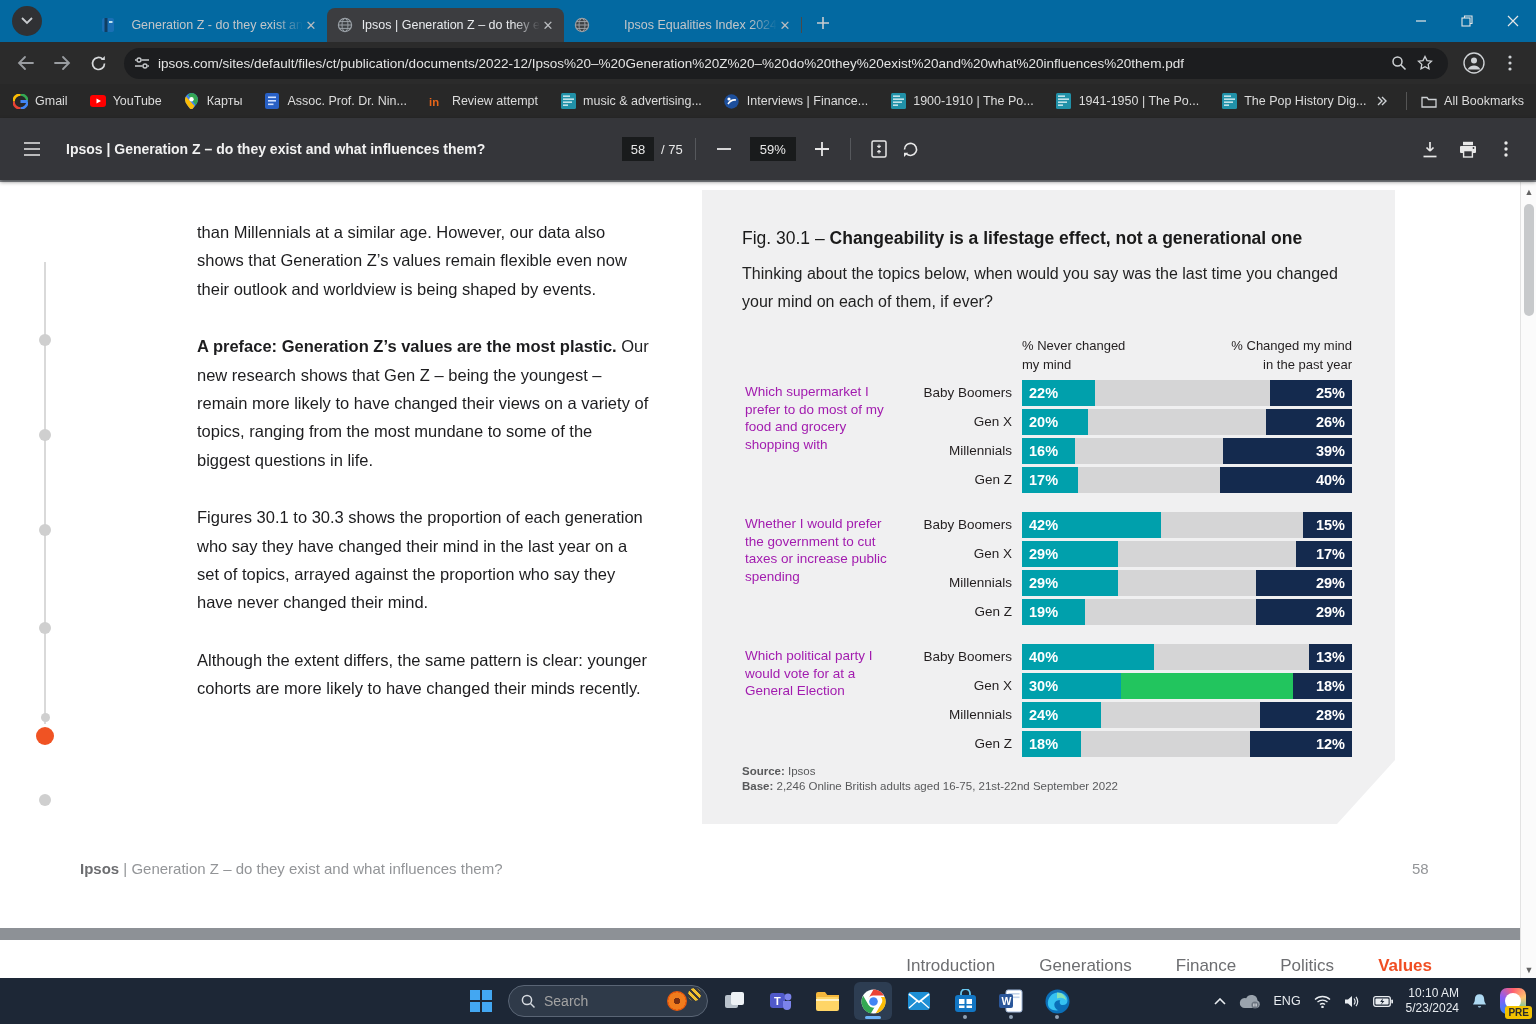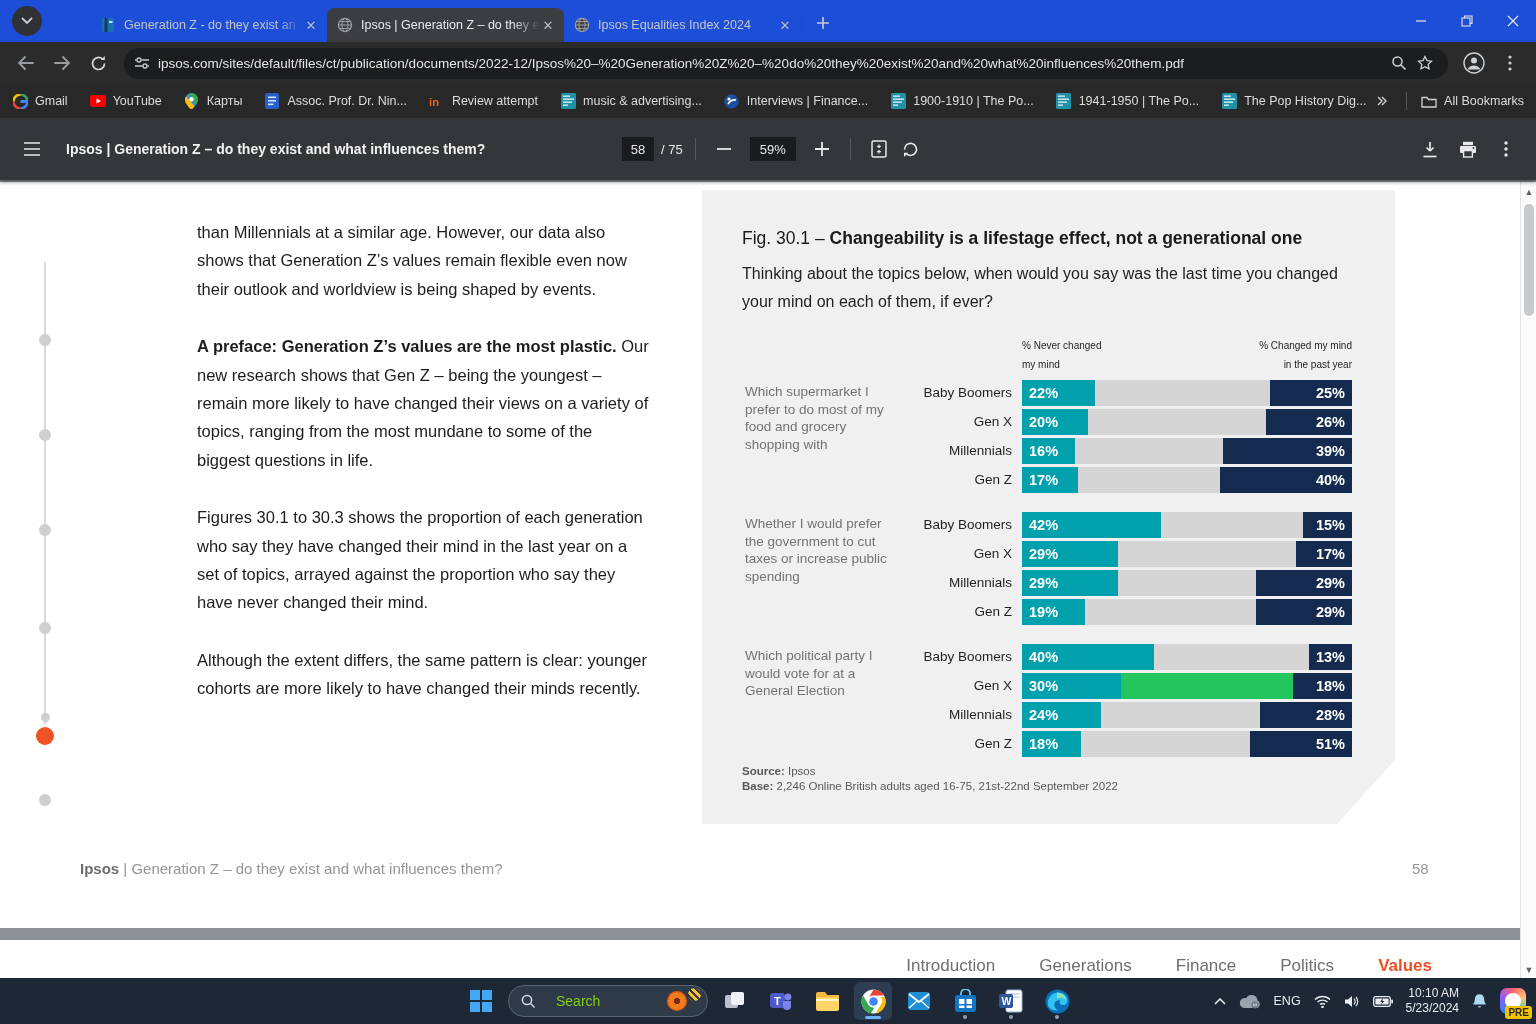--- a/index.html
+++ b/index.html
@@ -1,21 +1,21 @@
 <!DOCTYPE html>
 <html><head>
 <meta charset="utf-8">
 <style>
   * { margin:0; padding:0; box-sizing:border-box; }
   html,body { width:1536px; height:1024px; overflow:hidden; background:#000;
     font-family:"Liberation Sans","DejaVu Sans",sans-serif; }
   .screen { width:1536px; height:1024px; display:flex; flex-direction:column; }
 
   
-  .tabstrip { height:42px; background:#1d4ed8; display:flex; align-items:flex-end; position:relative; flex:0 0 auto;}
+  .tabstrip { height:42px; background:#0369a1; display:flex; align-items:flex-end; position:relative; flex:0 0 auto;text-align:right;}
   .tabsearch { width:30px; height:30px; border-radius:50%; margin:0 14px 6px 12px; background:#303134;
     display:flex; align-items:center; justify-content:center; }
   .tabs { display:flex; align-items:flex-end; height:42px; margin-left:34px;}
   .tab { width:237px; height:34px; display:flex; align-items:center; padding:0 8px 0 10px;
     color:#c3c6c9; font-size:12.5px; position:relative; }
   .tab.active { background:#3c3d40; border-radius:8px 8px 0 0; color:#e8eaed; }
   .tab .favicon { width:16px; height:16px; flex:0 0 auto; margin-right:8px; }
   .tab .t-title { flex:1; white-space:nowrap; overflow:hidden; -webkit-mask-image:linear-gradient(90deg,#000 85%,transparent); mask-image:linear-gradient(90deg,#000 85%,transparent);}
   .tab .t-close { width:16px; height:16px; display:flex; align-items:center; justify-content:center; color:#b9bcbf; font-size:13px; border-radius:50%;}
   .tab:not(.active)::after { content:""; position:absolute; right:-1px; top:9px; height:16px; width:1px; background:#4a4a4a;}
@@ -62,25 +62,25 @@
   .tl-dot.orange { background:#f05323; }
 
   .textcol { position:absolute; left:197px; top:36px; width:452px; font-size:16.5px; line-height:28.4px; color:#1d1d1f;}
   .textcol p { margin-bottom:29px; }
 
   .panel { position:absolute; left:702px; top:8px; width:693px; height:634px; background:#f0f0f1;
     clip-path:polygon(0 0,100% 0,100% calc(100% - 64px),calc(100% - 58px) 100%,0 100%); }
   .fig-title { position:absolute; left:40px; top:38px; font-size:17.5px; color:#1a1a1a;}
   .fig-title b { font-weight:bold; }
   .fig-sub { position:absolute; left:40px; top:70px; width:600px; font-size:16px; line-height:28px; color:#222;}
-  .hdr { position:absolute; top:146px; font-size:10px; line-height:19px; color:#231f20;}
+  .hdr { position:absolute; top:146px; font-size:13px; line-height:19px; color:#231f20;}
   .hdr.left { left:320px; }
   .hdr.right { left:320px; width:330px; text-align:right;}
   .cgroup { position:absolute; left:40px; right:0;}
-  .glabel { position:absolute; left:3px; top:3px; width:148px; font-size:13.5px; line-height:17.5px; color:#737373;}
+  .glabel { position:absolute; left:3px; top:3px; width:148px; font-size:13.5px; line-height:17.5px; color:#a21caf;}
   .crow { display:flex; height:26px; margin-bottom:3px; }
   .genlab { width:280px; text-align:right; padding-right:10px; font-size:13.5px; color:#231f20; line-height:26px; white-space:nowrap;}
   .track { width:330px; position:relative; background:#d5d5d6; }
   .bar { position:absolute; top:0; bottom:0; color:#fff; font-weight:bold; font-size:14.5px; line-height:26px;}
   .bar.never { left:0; background:#00a0ac; padding-left:7px;}
   .bar.past { right:0; background:#142a4e; text-align:right; padding-right:7px;}
   .srcblock { position:absolute; left:40px; top:574px; font-size:11.5px; line-height:15px; color:#58595b;}
   .srcblock b { color:#58595b; }
 
   .docfooter { position:absolute; left:80px; top:678px; font-size:15px; color:#939598;}
@@ -95,21 +95,21 @@
   .sb-thumb { position:absolute; left:3px; top:22px; width:10px; height:112px; background:#c7c9cb; border-radius:5px;}
 
   
   .taskbar { height:46px; background:#1d2736; position:relative; flex:0 0 auto; }
   .tb-center { position:absolute; left:462px; top:0; height:46px; display:flex; align-items:center; gap:8px;}
   .tbicon { width:38px; height:38px; border-radius:6px; display:flex; align-items:center; justify-content:center; position:relative;}
   .tbicon.active { background:#2d3d52; }
   .tbicon.active::after { content:""; position:absolute; bottom:1px; left:11px; width:16px; height:3px; border-radius:2px; background:#6cb2f7;}
   .rundot::before { content:""; position:absolute; bottom:1px; left:17px; width:4px; height:4px; border-radius:50%; background:#8fa0b3;}
   .searchpill { width:200px; height:32px; border-radius:16px; background:#2f3a49; border:1px solid #5a6575;
-    display:flex; align-items:center; padding:0 6px 0 12px; color:#84cc16; font-size:14px; gap:20px;}
+    display:flex; align-items:center; padding:0 6px 0 12px; color:#a3a3a3; font-size:14px; gap:8px;}
   .spill-art { margin-left:auto; position:relative; width:34px; height:26px;}
   .flower { position:absolute; left:0; top:3px; width:20px; height:20px; border-radius:50%;
     background:radial-gradient(circle at 50% 50%, #7a2f12 0 22%, #f07c1d 23% 60%, #e8590c 61%);}
   .bee { position:absolute; right:0; top:0; width:13px; height:13px; border-radius:50%;
     background:repeating-linear-gradient(45deg,#f2c230 0 3px,#3a3a3a 3px 5px);}
   .tb-tray { position:absolute; right:10px; top:0; height:46px; display:flex; align-items:center; gap:13px; color:#e8ecf0;}
   .trayic { display:flex; align-items:center; justify-content:center; }
   .eng { font-size:12.5px; }
   .clock { text-align:right; font-size:12px; line-height:15px;}
   .copilot { width:26px; height:26px; border-radius:7px; position:relative;
@@ -537,21 +537,21 @@
                 <div class="genlab">Millennials</div>
                 <div class="track" style="background: rgb(213, 213, 214);">
                   <div class="bar never" style="width: 79.2px; background: rgb(0, 160, 172);">24%</div>
                   <div class="bar past" style="width: 92.4px; background: rgb(20, 42, 78);">28%</div>
                 </div>
               </div>
               <div class="crow">
                 <div class="genlab">Gen Z</div>
                 <div class="track" style="background: rgb(213, 213, 214);">
                   <div class="bar never" style="width: 59.4px; background: rgb(0, 160, 172);">18%</div>
-                  <div class="bar past" style="width: 102.3px; background: rgb(20, 42, 78);">51%</div>
+                  <div class="bar past" style="width: 102.3px; background: rgb(20, 42, 78);">12%</div>
                 </div>
               </div>
             </div>
           </div>
         <div class="srcblock">
           <div><b>Source:</b> <span>Ipsos</span></div>
           <div><b>Base:</b> <span>2,246 Online British adults aged 16-75, 21st-22nd September 2022</span></div>
         </div>
       </div>
 

